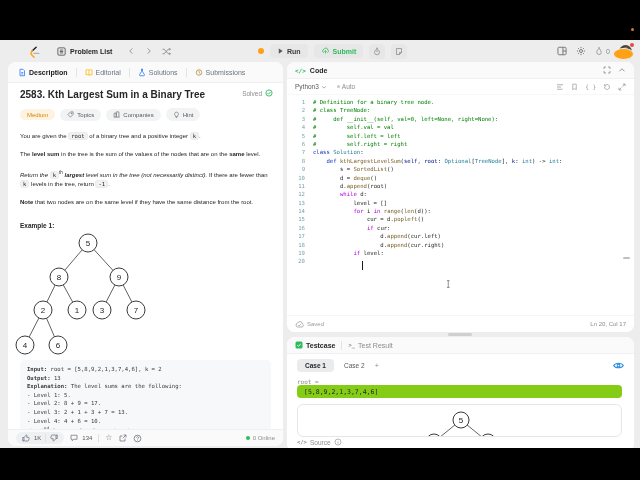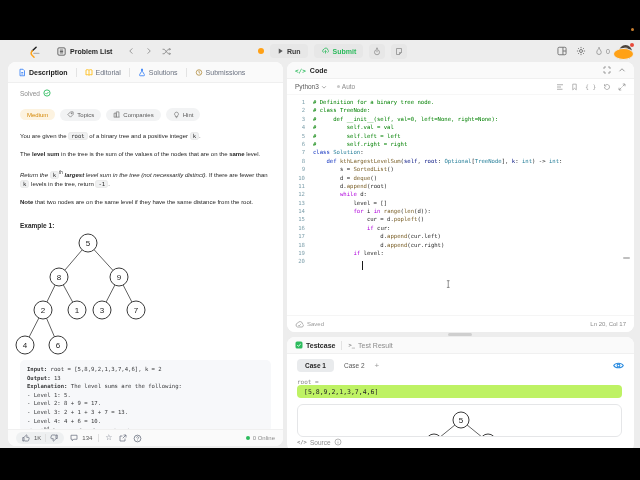--- a/index.html
+++ b/index.html
@@ -107,21 +107,21 @@
   .ttab{display:flex;align-items:center;gap:3px;font-size:7px;cursor:pointer;}
   .ttab.active{color:#262626;font-weight:bold;}
   .ttab.idle{color:#8c8c8c;}
   .term-glyph{font-family:"DejaVu Sans Mono",monospace;font-size:5.5px;color:#8c8c8c;font-weight:bold;}
   #case-row{position:absolute;top:22px;left:10px;right:10px;display:flex;align-items:center;gap:8px;}
   .case-pill{font-size:6.5px;color:#262626;background:#e9ebed;border-radius:4px;padding:3px 8px;font-weight:bold;}
   .case-plain{font-size:6.5px;color:#595959;padding:3px 2px;}
   .case-add{font-size:8px;color:#9a9a9a;}
   #eye{margin-left:auto;color:#2e8de0;}
   #param-label{position:absolute;top:41px;left:10px;font-size:6px;color:#8c8c8c;font-family:"DejaVu Sans Mono",monospace;}
-  #param-input{position:absolute;top:48px;left:10px;right:12px;height:13px;background:#bef264;border-radius:4px;
+  #param-input{position:absolute;top:48px;left:10px;right:12px;height:13px;background:#84cc16;border-radius:4px;
                display:flex;align-items:center;padding:0 7px;font-family:"DejaVu Sans Mono",monospace;font-size:6.5px;color:#262626;}
   #preview-box{position:absolute;top:67px;left:10px;right:12px;height:31px;border:1px solid #e5e6e8;border-radius:6px;overflow:hidden;background:#fff;}
   #source-row{position:absolute;top:101px;left:10px;display:flex;align-items:center;gap:3px;color:#8c8c8c;font-size:6.5px;}
   .src-glyph{font-family:"DejaVu Sans Mono",monospace;font-size:5.5px;color:#8c8c8c;font-weight:bold;}
 
   svg{display:block;}
 </style>
 </head>
 <body>
 
@@ -250,20 +250,21 @@
           <svg width="8" height="9" viewBox="0 0 16 16" fill="none" stroke="#b08c3e" stroke-width="1.6">
             <circle cx="8" cy="8" r="5.5"></circle>
               <path d="M8 4.5 V8 l2.5 2"></path>
           </svg>
           <span>Submissions</span>
         </span>
       </div>
 
       <div id="desc-scroll">
         <div id="title-row">
+          <span id="prob-title">2583. Kth Largest Sum in a Binary Tree</span>
           <span id="solved">
             <span>Solved</span>
             <svg width="8" height="8" viewBox="0 0 16 16" fill="none" stroke="#2cbb5d" stroke-width="1.8">
               <circle cx="8" cy="8" r="6.2"></circle>
                 <path d="M5 8.2 l2 2 L11 6"></path>
             </svg>
           </span>
         </div>
         <div id="badge-row">
           <span class="badge medium">Medium</span>

